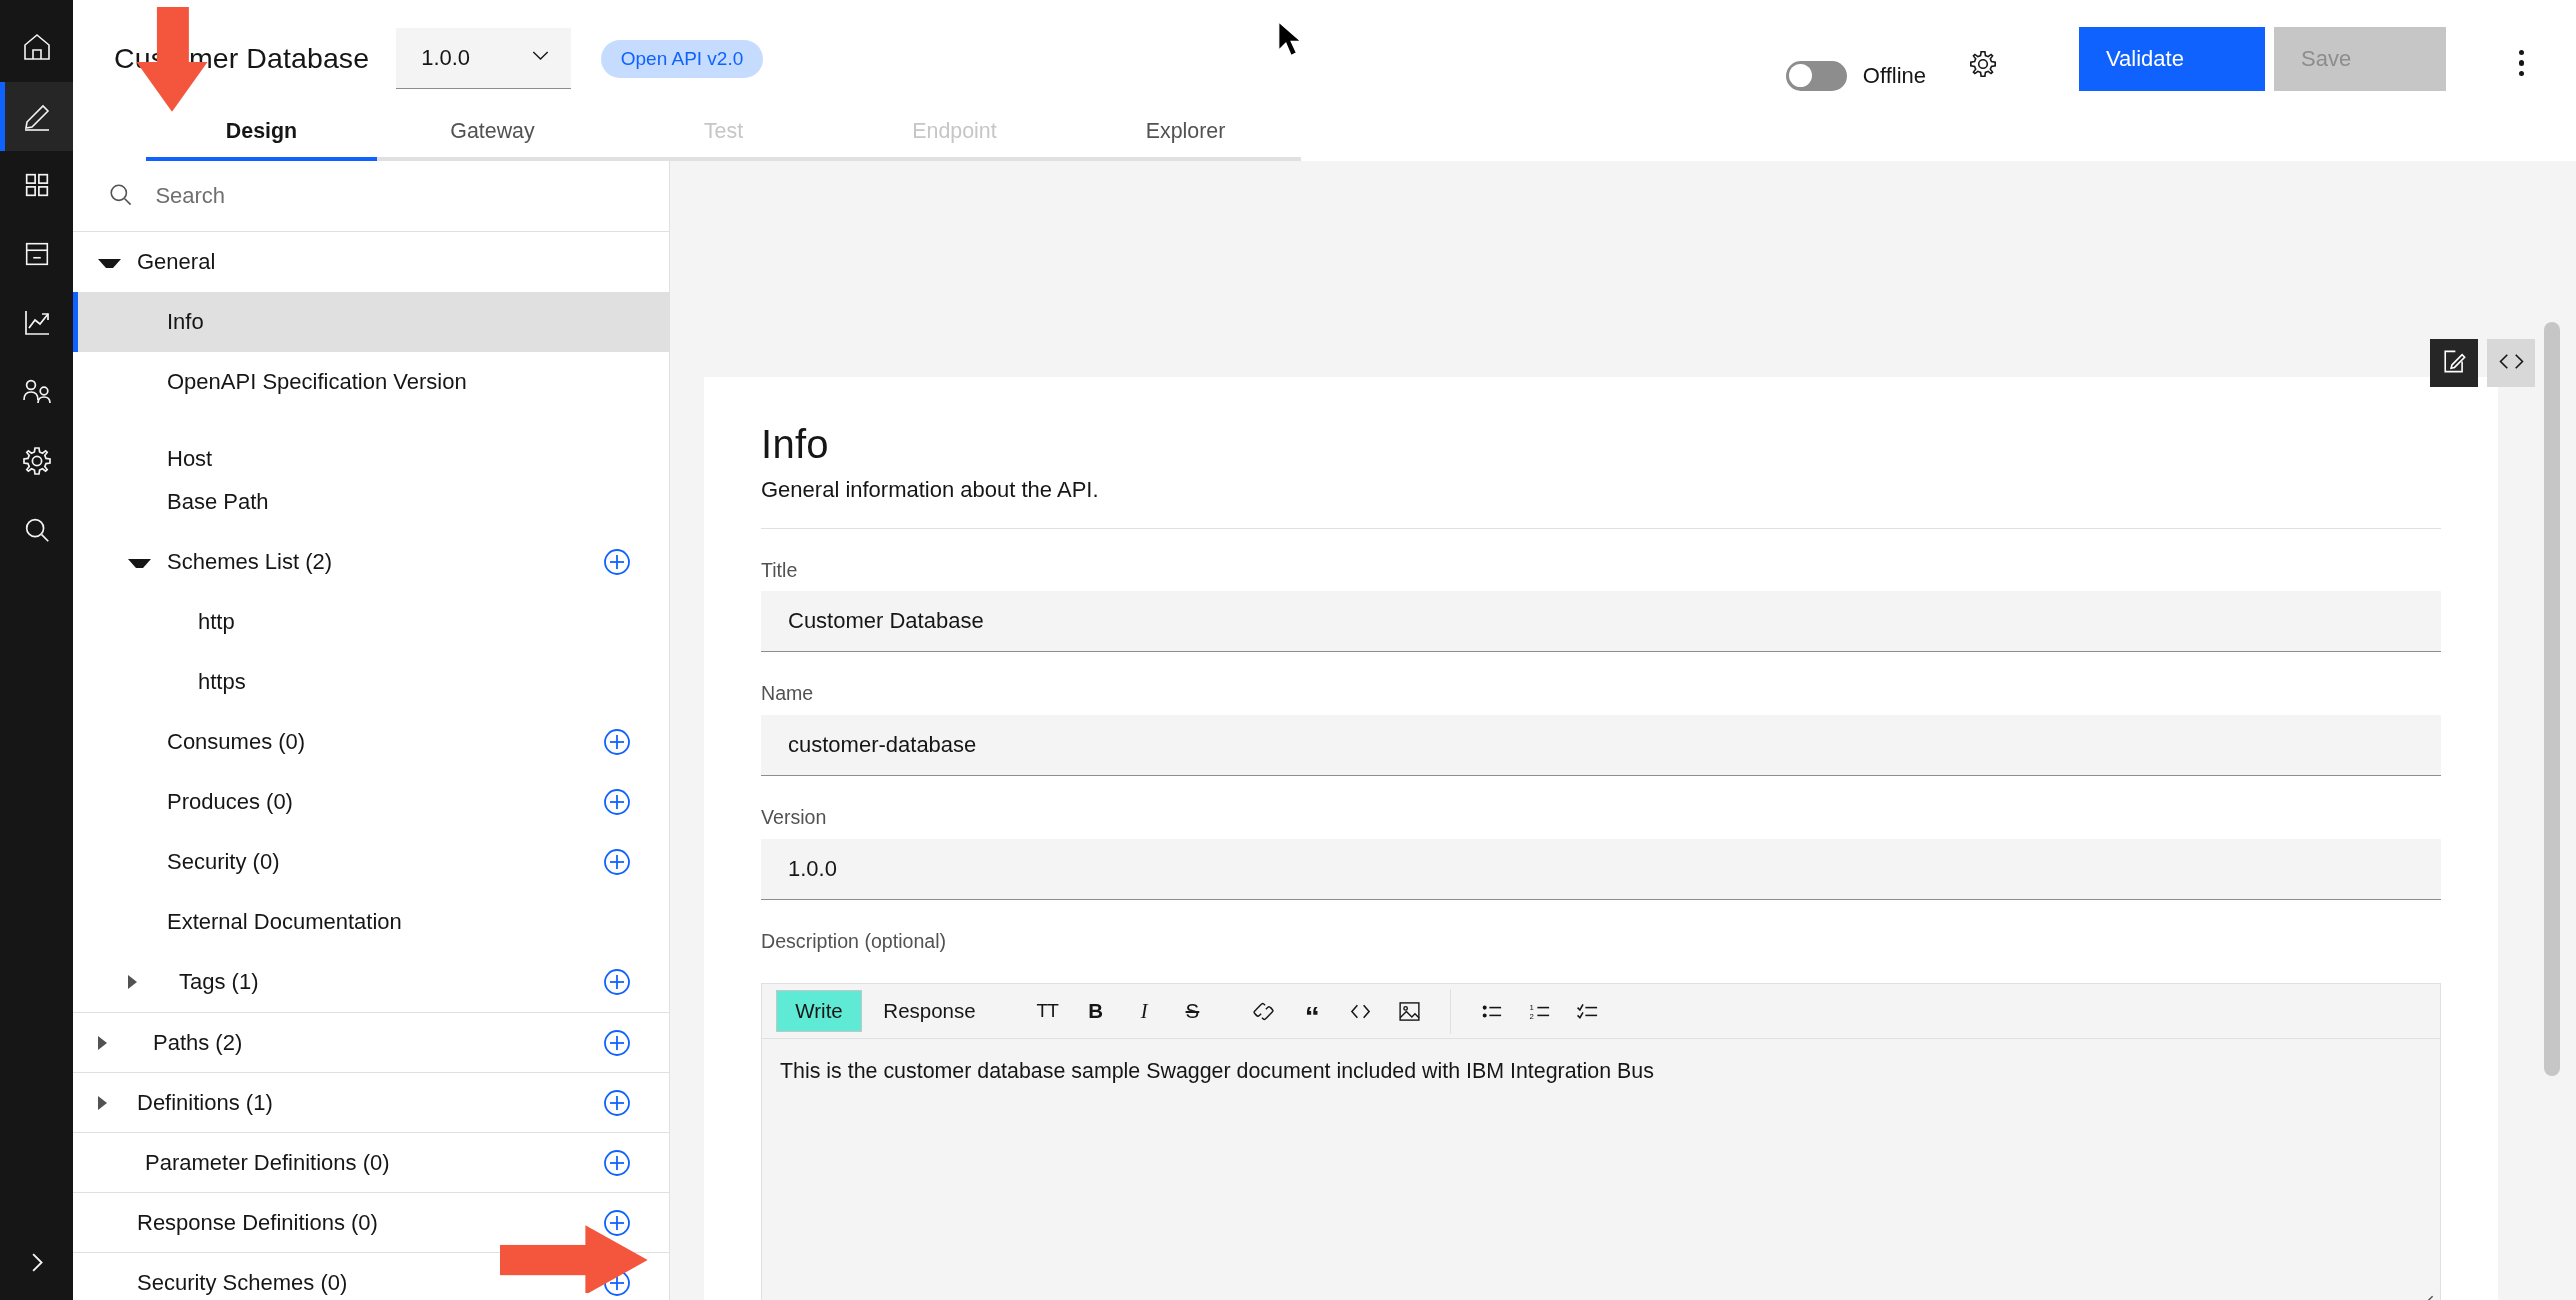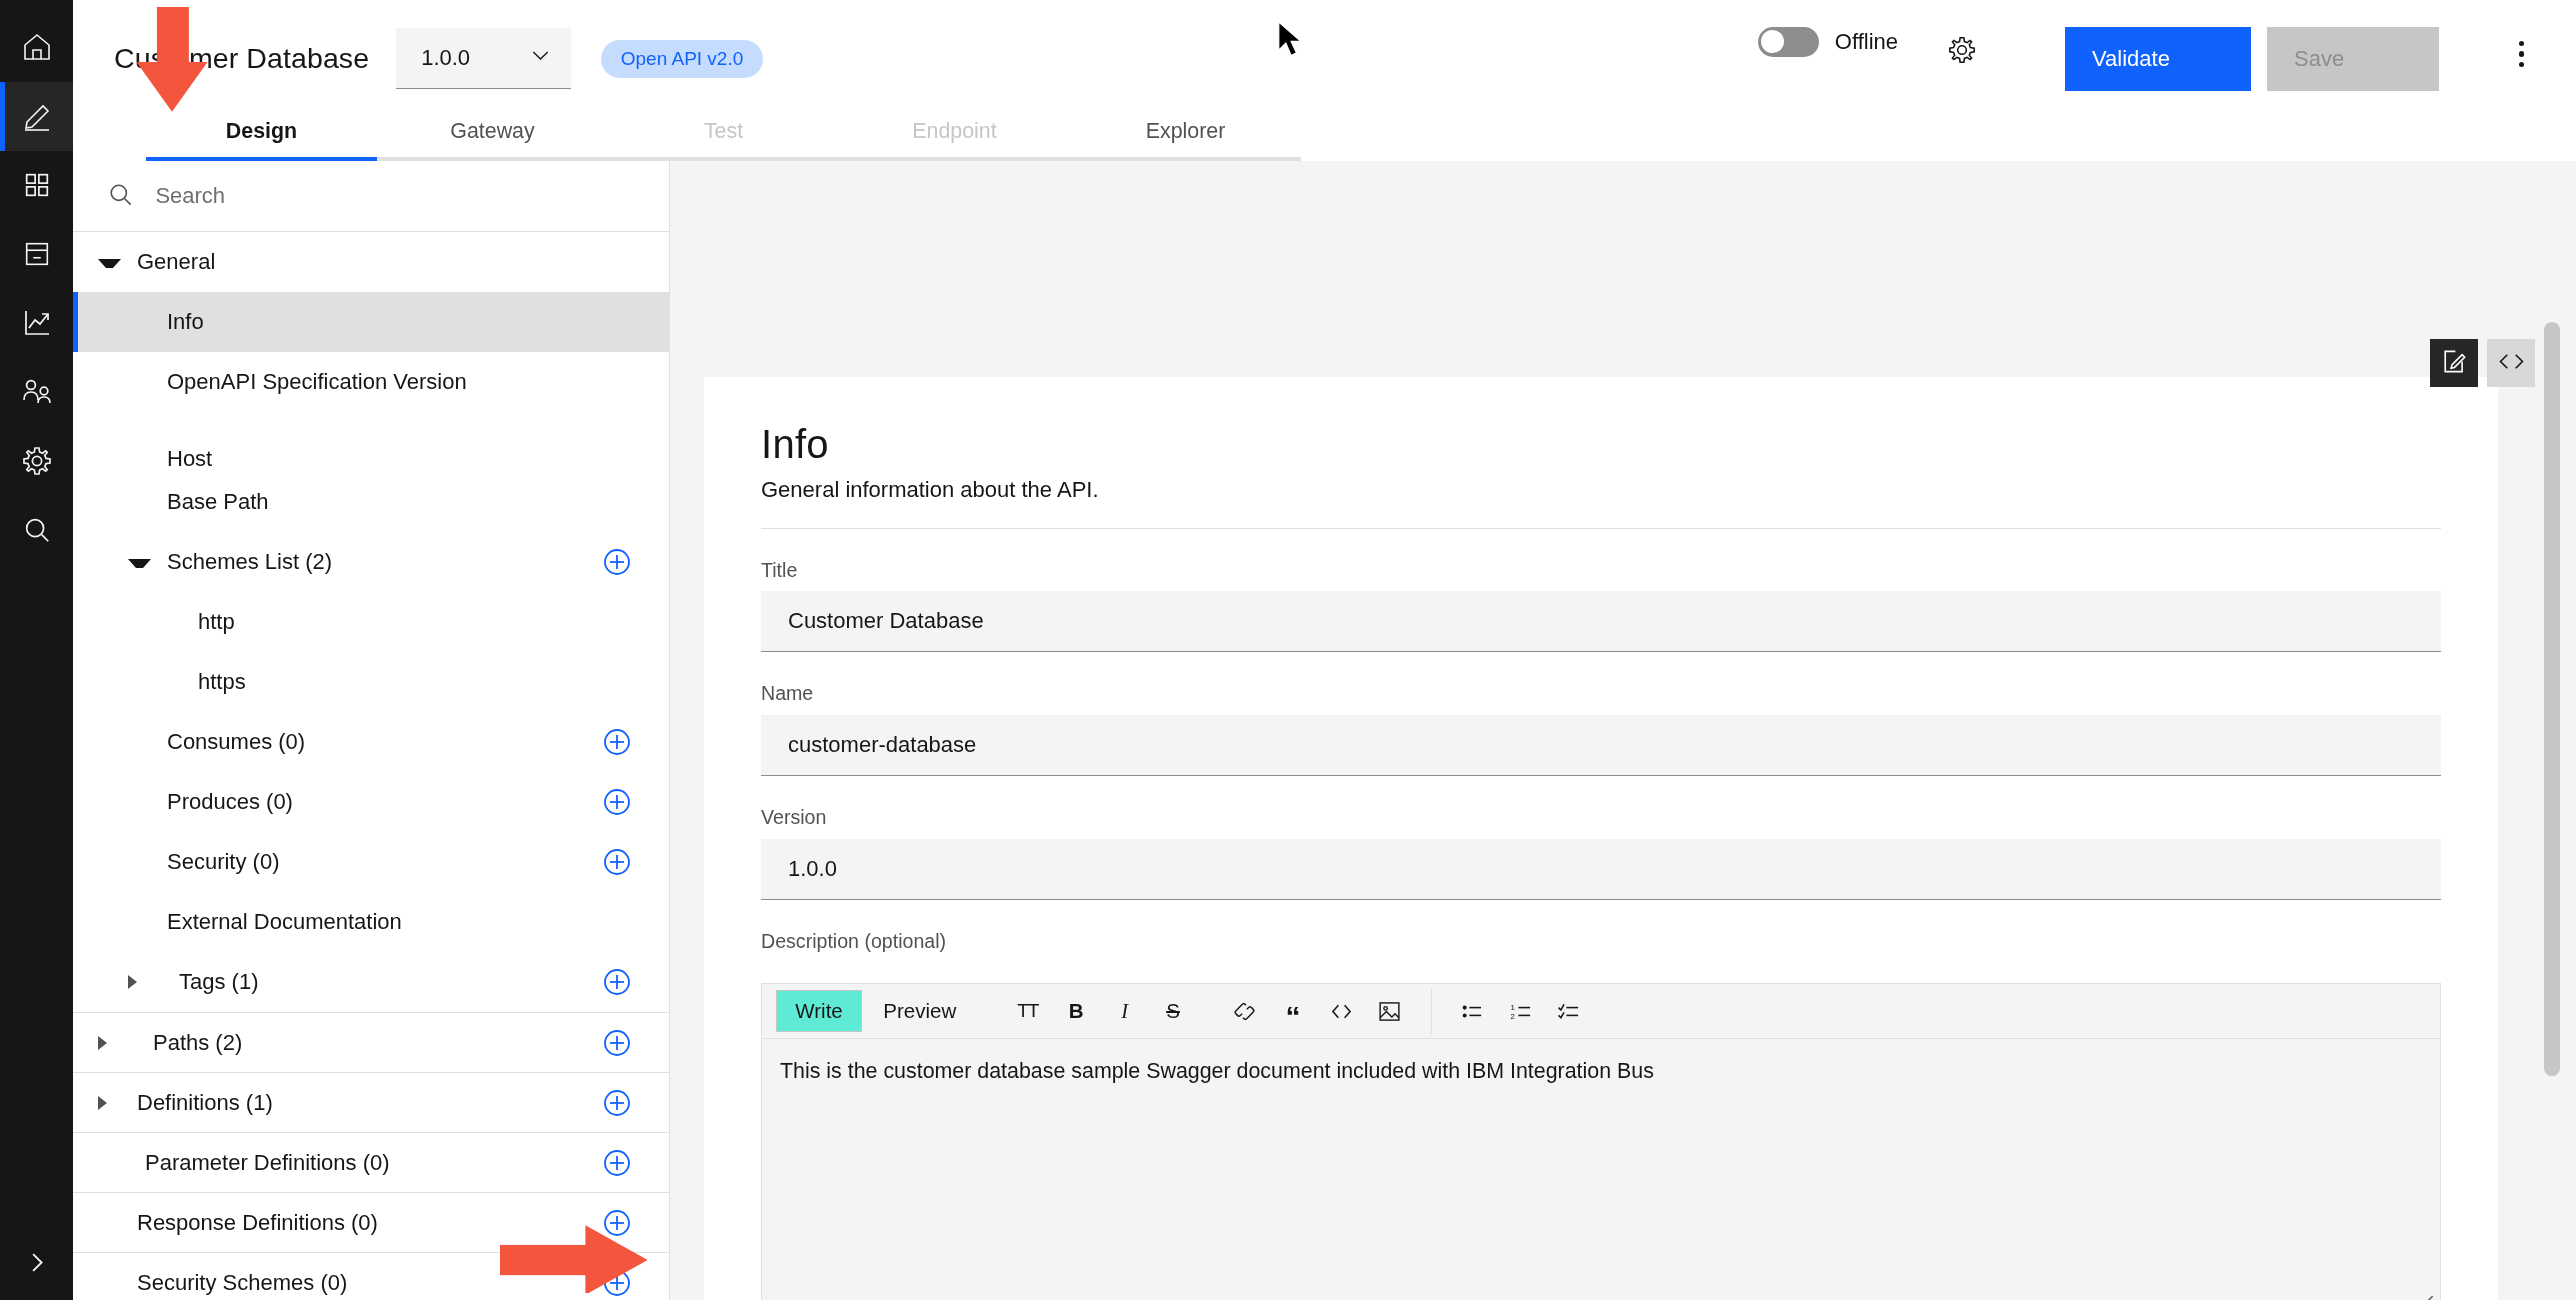--- a/index.html
+++ b/index.html
@@ -92,22 +92,22 @@
     color: #0f62fe;
     border-radius: 891px;
     font-size: 19px;
     padding: 8px 19.6px;
     white-space: nowrap;
     cursor: pointer;
   }
   .topbar-right {
     margin-left: auto;
     display: flex;
-    align-items: flex-start;
-    gap: 16px;
+    align-items: flex-end;
+    gap: 9px;
   }
   .toggle-wrap { display: flex; align-items: center; gap: 16px; margin-right: 23px; }
   .toggle {
     width: 61px; height: 30px;
     background: #8d8d8d;
     border-radius: 891px;
     position: relative;
     cursor: pointer;
   }
   .toggle::after {
@@ -685,21 +685,21 @@
           <div class="field">
             <div class="field-label">Version</div>
             <div class="field-input">1.0.0</div>
           </div>
 
           <div class="field">
             <div class="field-label">Description (optional)</div>
             <div class="md">
               <div class="md-toolbar">
                 <div class="md-tab active">Write</div>
-                <div class="md-tab">Preview</div>
+                <div class="md-tab">Response</div>
                 <div class="md-gap"></div>
                 <div class="md-group">
                   <div class="md-btn" style="font-size:19px;letter-spacing:-0.9px;">TT</div>
                   <div class="md-btn" style="font-weight:bold;">B</div>
                   <div class="md-btn" style="font-style:italic;font-family:'Liberation Serif',serif;">I</div>
                   <div class="md-btn" style="text-decoration:line-through;">S</div>
                 </div>
                 <div class="md-gap"></div>
                 <div class="md-group">
                   <div class="md-btn">

